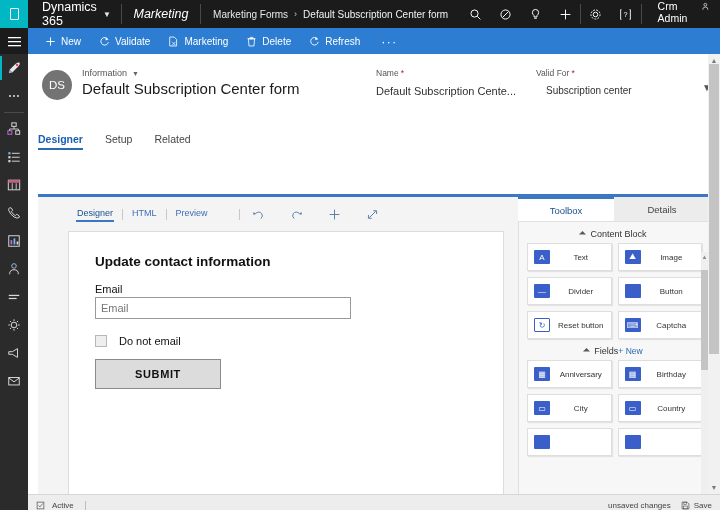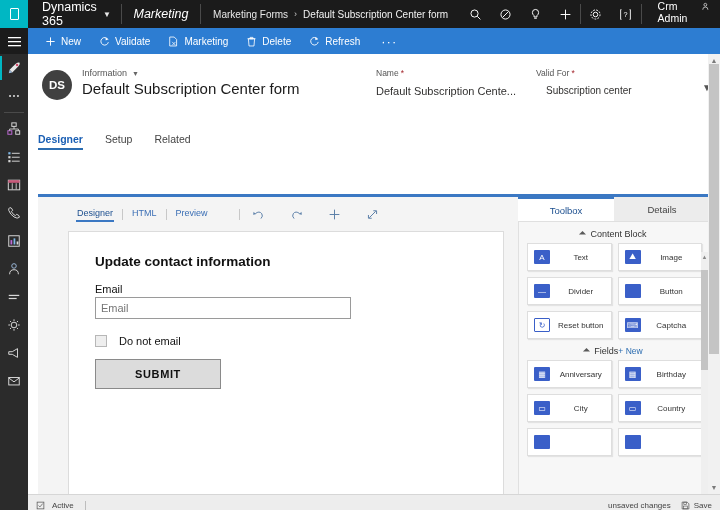--- a/index.html
+++ b/index.html
@@ -91,22 +91,22 @@
     position: absolute; top: 54px; left: 28px; width: 692px; height: 440px;
     background: #ffffff; overflow: hidden;
   }
 
   
   .rec-header {
     position: relative; height: 66px; padding: 10px 14px 0 10px;
     display: flex; align-items: flex-start;
   }
   .avatar {
-    width: 30px; height: 30px; border-radius: 50%; background: #404040;
-    color: #ffffff; font-size: 11.5px; font-weight: 700;
+    width: 30px; height: 30px; border-radius: 50%; background: #737373;
+    color: #ffffff; font-size: 11.5px; font-weight: 400;
     display: flex; align-items: center; justify-content: center;
     margin: 6px 10px 0 4px; flex: 0 0 30px;
   }
   .rec-titles { padding-top: 4px; }
   .rec-sub {
     font-size: 9px; color: #555; display: flex; align-items: center; gap: 5px;
   }
   .rec-sub .chev { font-size: 7px; color: #666; }
   .rec-title { font-size: 15px; color: #1a1a1a; font-weight: 400; margin-top: 2px; }
 

